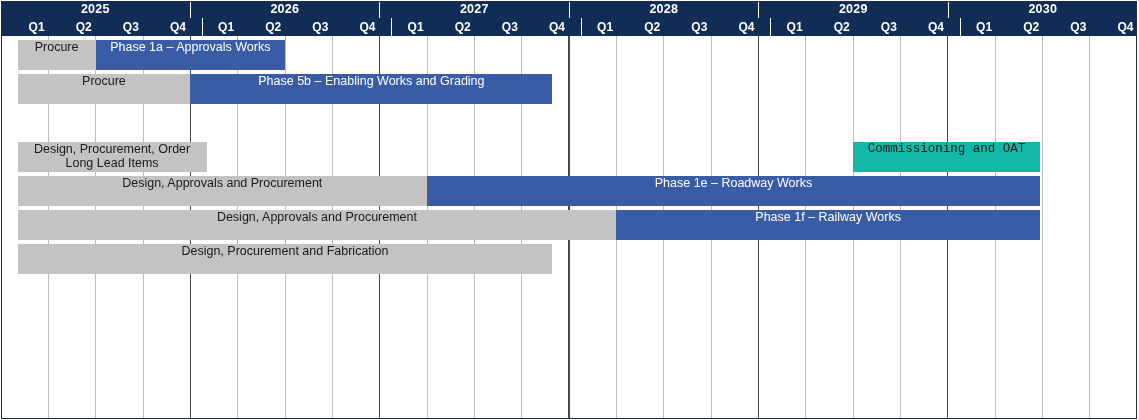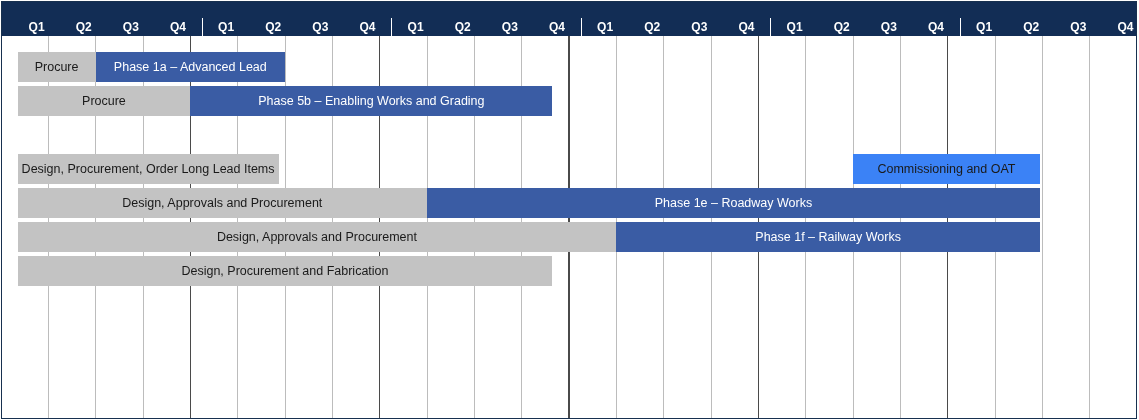--- a/index.html
+++ b/index.html
@@ -83,44 +83,51 @@
     background:#4a4a4a;
   }
   
   .barrow{
     position:absolute;
     left:0;
     height:30px;
   }
   .seg{
     position:absolute;
-    top:12px;
+    top:0;
     height:30px;
     box-sizing:border-box;
     display:flex;
-    align-items:center;
     justify-content:center;
     font-size:12.5px;
     line-height:14px;
     text-align:center;
     white-space:normal;
     overflow:hidden;
     padding:0 2px;
   }
   .seg.gray{  background:#c3c3c3; color:#1a1a1a; }
   .seg.blue{  background:#3a5ca4; color:#ffffff; }
-  .seg.cyan{  background:#3b82f6; color:#1a1a1a; }
+  .seg.cyan{  background:#14b8a6; color:#1a1a1a;font-family:Liberation Mono, monospace; }
   .seg .lbl{ display:block; width:100%; }
 </style>
 </head>
 <body>
 
 <div id="gantt">
 
   <div class="header">
+    <div class="year-row">
+        <div class="year-cell">2025</div>
+        <div class="year-cell">2026</div>
+        <div class="year-cell">2027</div>
+        <div class="year-cell">2028</div>
+        <div class="year-cell">2029</div>
+        <div class="year-cell">2030</div>
+      </div>
     <div class="q-row">
         <div class="q-cell year-start first">Q1</div>
         <div class="q-cell">Q2</div>
         <div class="q-cell">Q3</div>
         <div class="q-cell">Q4</div>
         <div class="q-cell year-start">Q1</div>
         <div class="q-cell">Q2</div>
         <div class="q-cell">Q3</div>
         <div class="q-cell">Q4</div>
         <div class="q-cell year-start">Q1</div>
@@ -164,33 +171,33 @@
       <div class="gridline" style="left: 898.833px;"></div>
       <div class="gridline major" style="left: 945.867px;"></div>
       <div class="gridline" style="left: 993.5px;"></div>
       <div class="gridline" style="left: 1040.83px;"></div>
       <div class="gridline" style="left: 1088.17px;"></div>
       <div class="barrow" style="top: 4px; width: 1136px;">
         <div class="seg gray" style="left: 16.5667px; width: 78.1px;">
           <span class="lbl">Procure</span>
         </div>
         <div class="seg blue" style="left: 94.6667px; width: 189.333px;">
-          <span class="lbl">Phase 1a – Advanced Lead</span>
+          <span class="lbl">Phase 1a – Approvals Works</span>
         </div>
       </div>
       <div class="barrow" style="top: 38px; width: 1136px;">
         <div class="seg gray" style="left: 16.5667px; width: 172.767px;">
           <span class="lbl">Procure</span>
         </div>
         <div class="seg blue" style="left: 189.333px; width: 362.1px;">
           <span class="lbl">Phase 5b – Enabling Works and Grading</span>
         </div>
       </div>
       <div class="barrow" style="top: 106px; width: 1136px;">
-        <div class="seg gray" style="left: 16.5667px; width: 261px;">
+        <div class="seg gray" style="left: 16.5667px; width: 189px;">
           <span class="lbl">Design, Procurement, Order Long Lead Items</span>
         </div>
         <div class="seg cyan" style="left: 852px; width: 186.967px;">
           <span class="lbl">Commissioning and OAT</span>
         </div>
       </div>
       <div class="barrow" style="top: 140px; width: 1136px;">
         <div class="seg gray" style="left: 16.5667px; width: 409.433px;">
           <span class="lbl">Design, Approvals and Procurement</span>
         </div>

